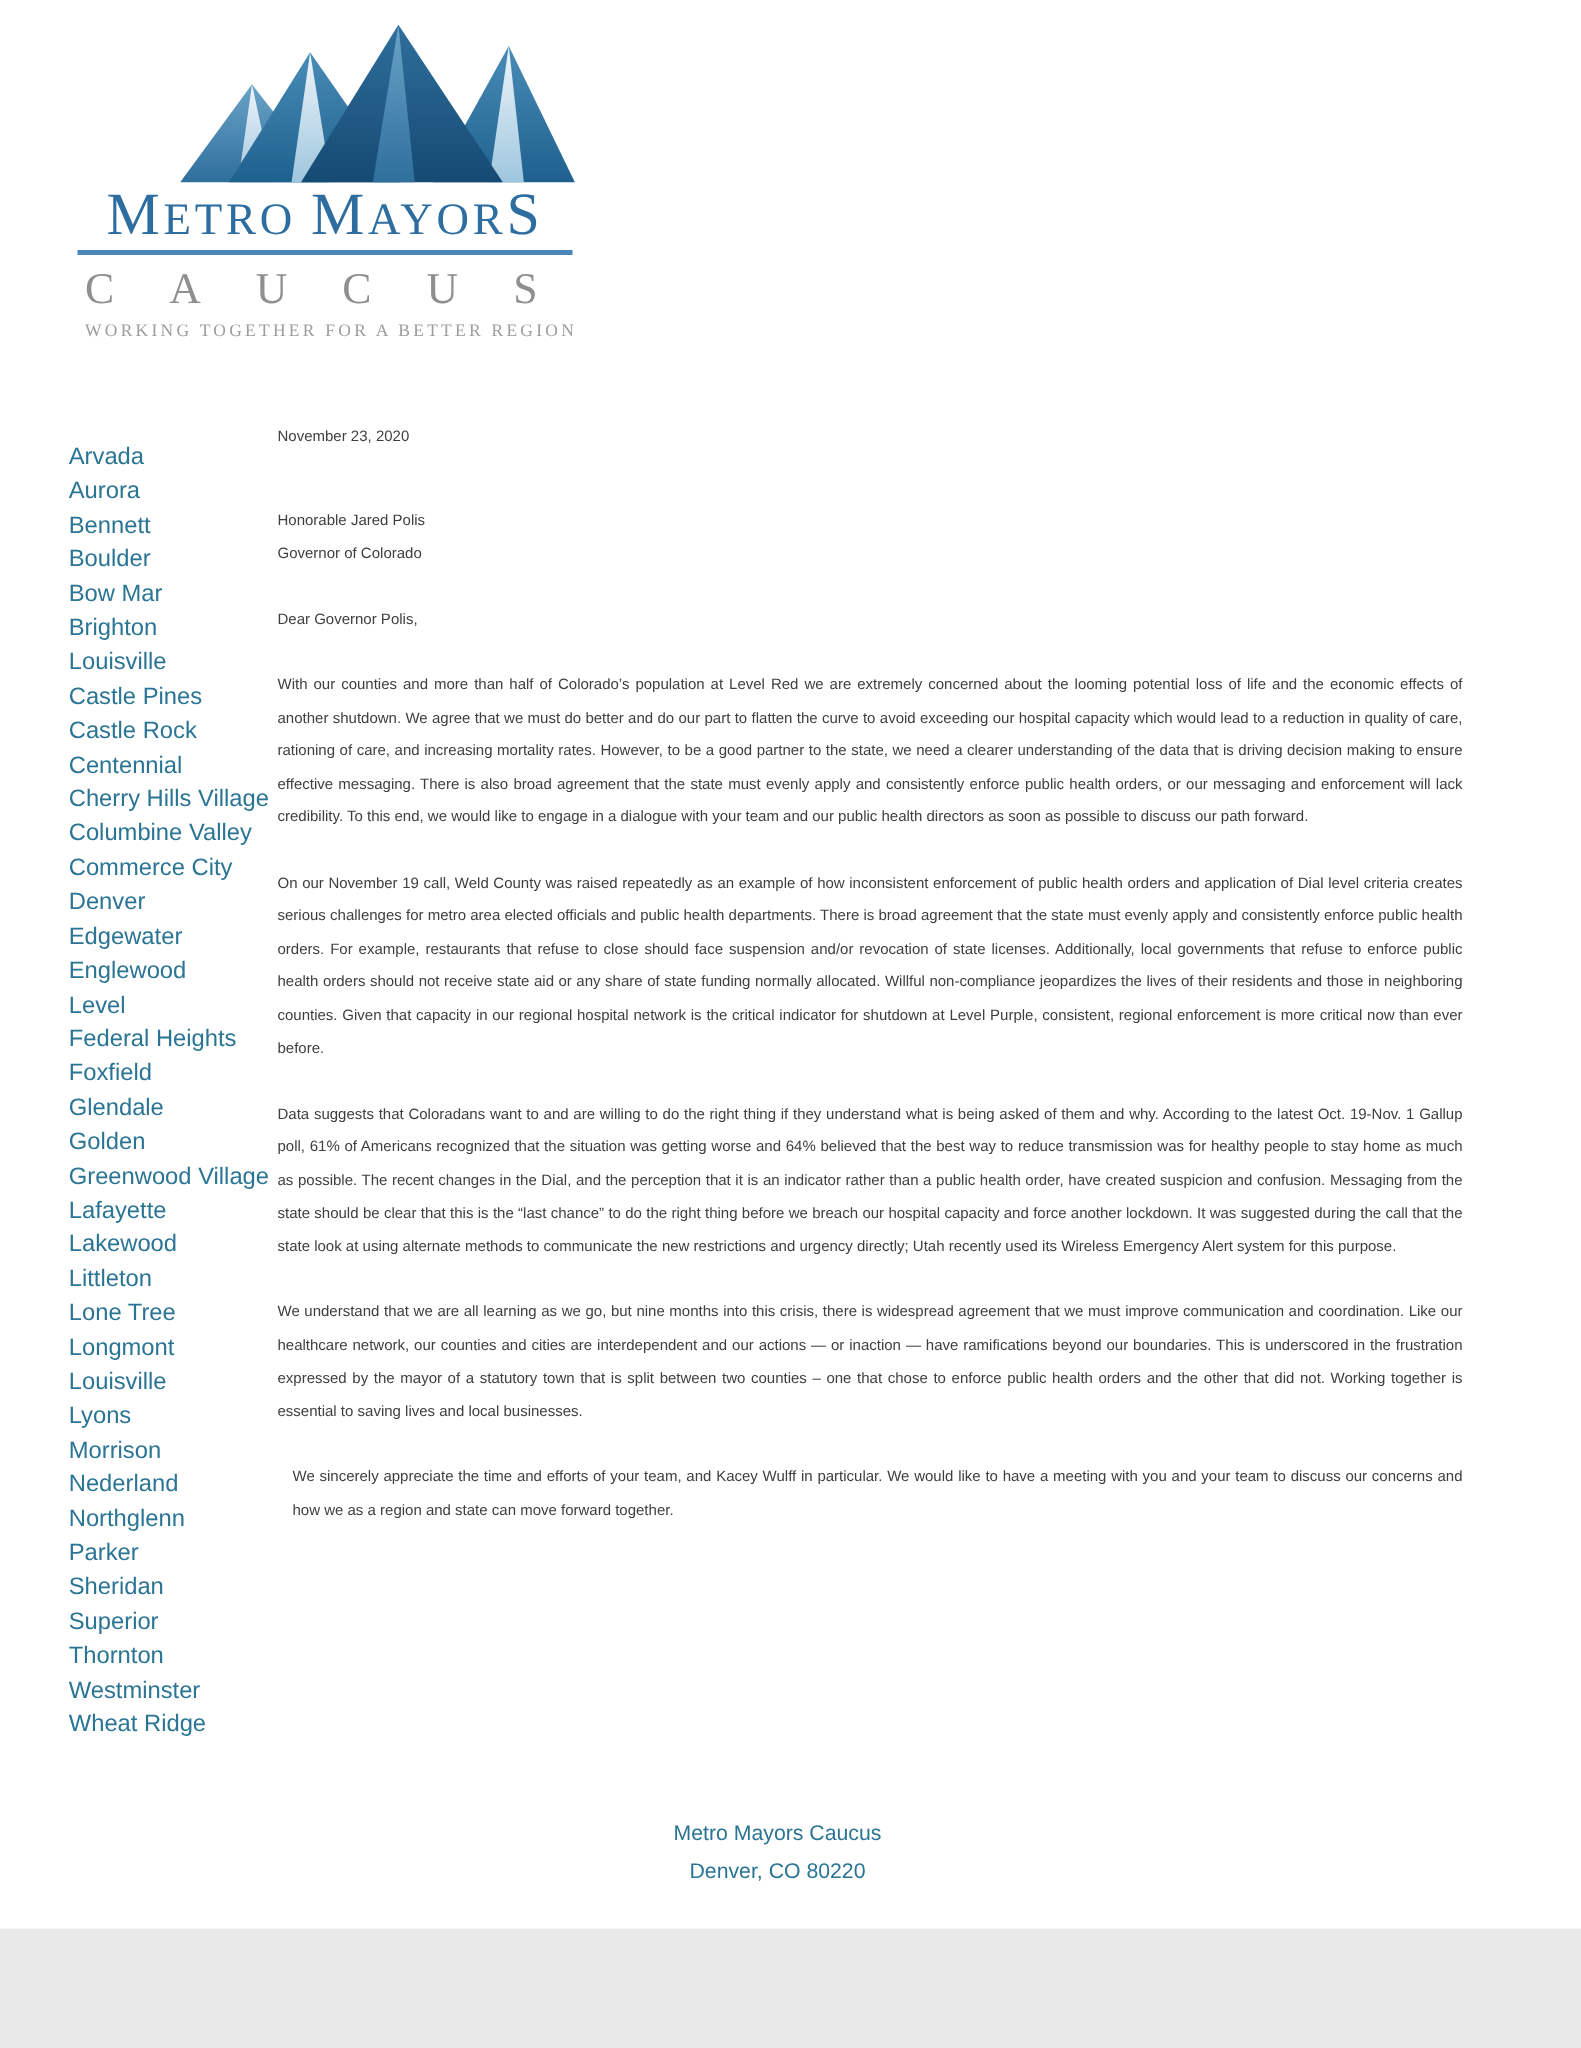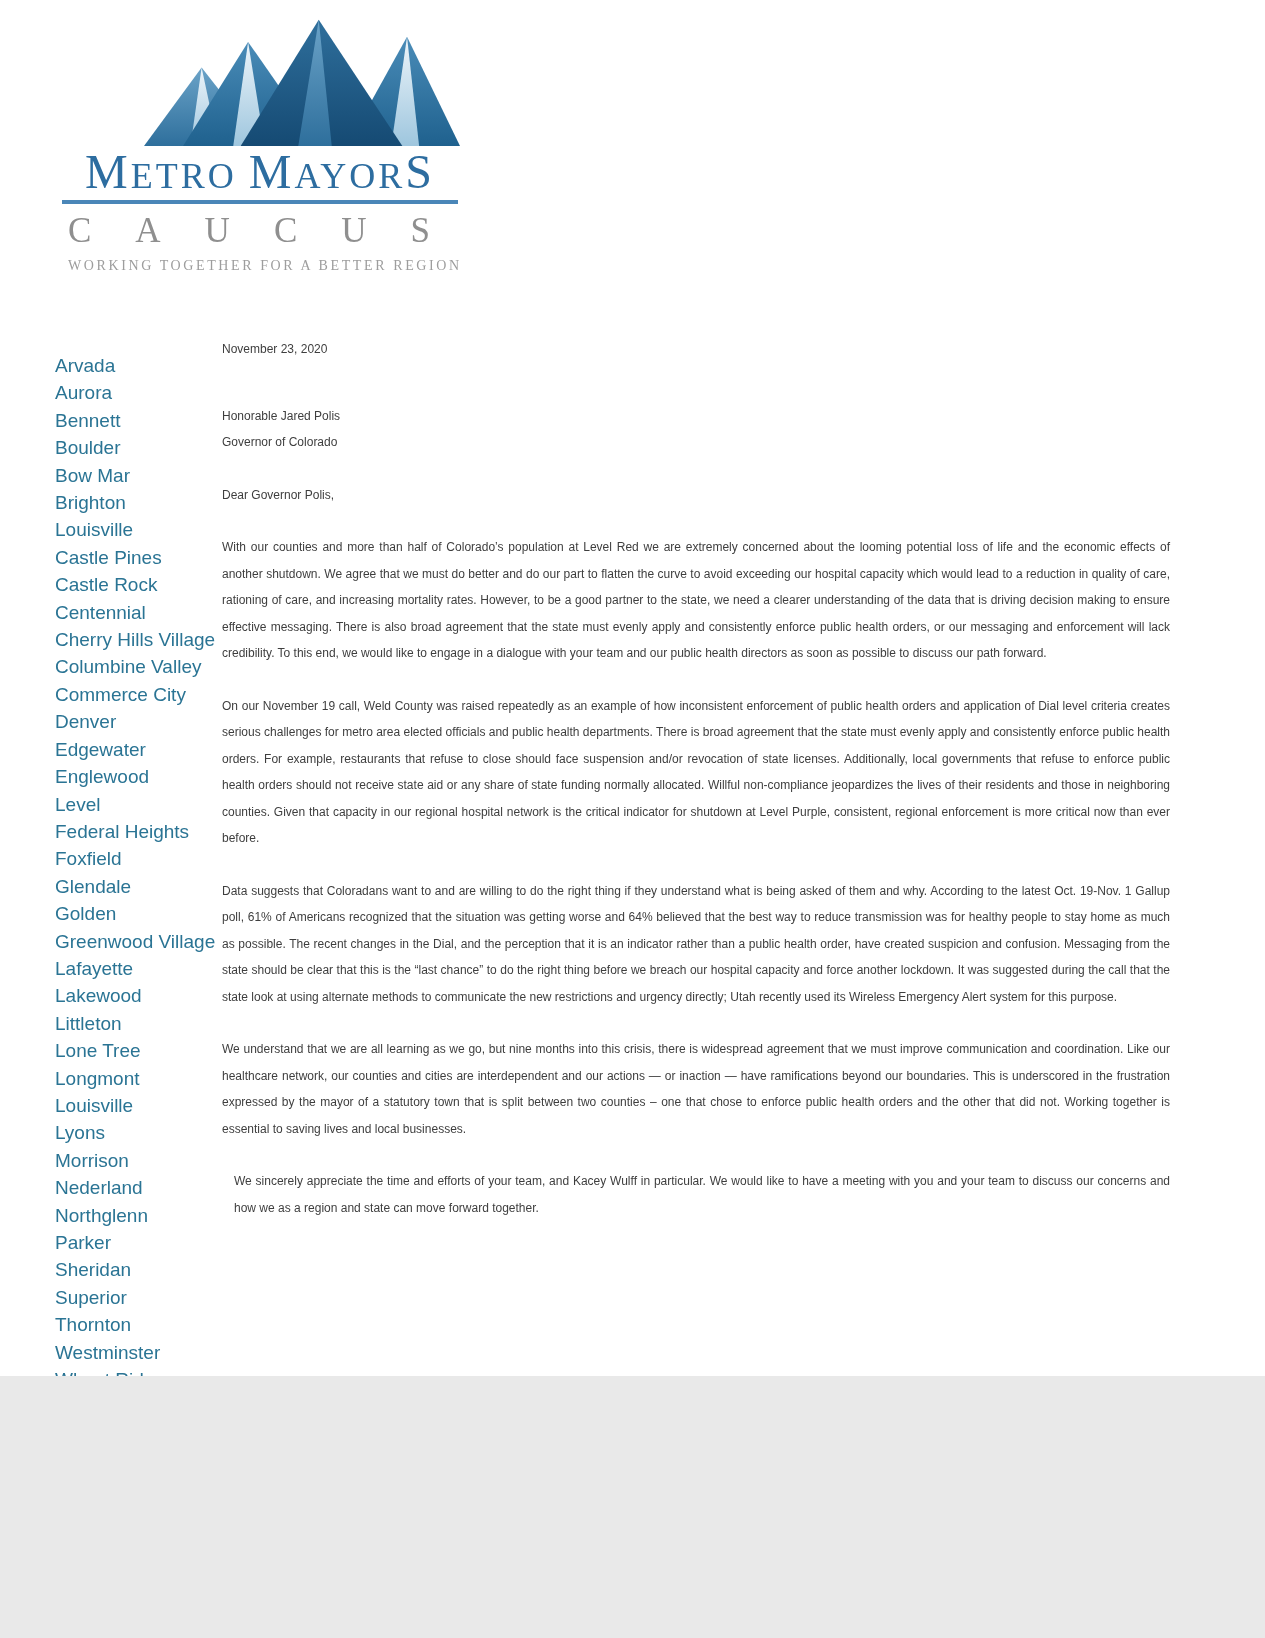--- a/index.html
+++ b/index.html
@@ -1,21 +1,21 @@
 <!DOCTYPE html>
 <html><head>
 <meta charset="utf-8">
 <style>
   * { margin: 0; padding: 0; box-sizing: border-box; }
   html, body { background: #e9e9e9; }
   body { font-family: "Liberation Sans", sans-serif; }
   .page {
     position: relative;
     width: 1265px;
-    height: 1376px;
+    height: 1543px;
     margin: 0 auto;
     background: #ffffff;
     overflow: hidden;
   }
 
   
   .logo {
     position: absolute;
     left: 62px;
     top: 18px;
@@ -103,21 +103,20 @@
   .footer {
     position: absolute;
     left: 0;
     top: 1452px;
     width: 1244px;
     text-align: center;
     color: #2a7494;
     font-size: 17px;
     font-weight: 500;
     line-height: 30px;
-    font-style: italic;
   }
 </style>
 </head>
 <body>
 
 <div class="page">
 
   <div class="logo">
     <svg class="logo-mountains" viewBox="0 0 340 150" preserveAspectRatio="none" aria-hidden="true">
       <defs>

